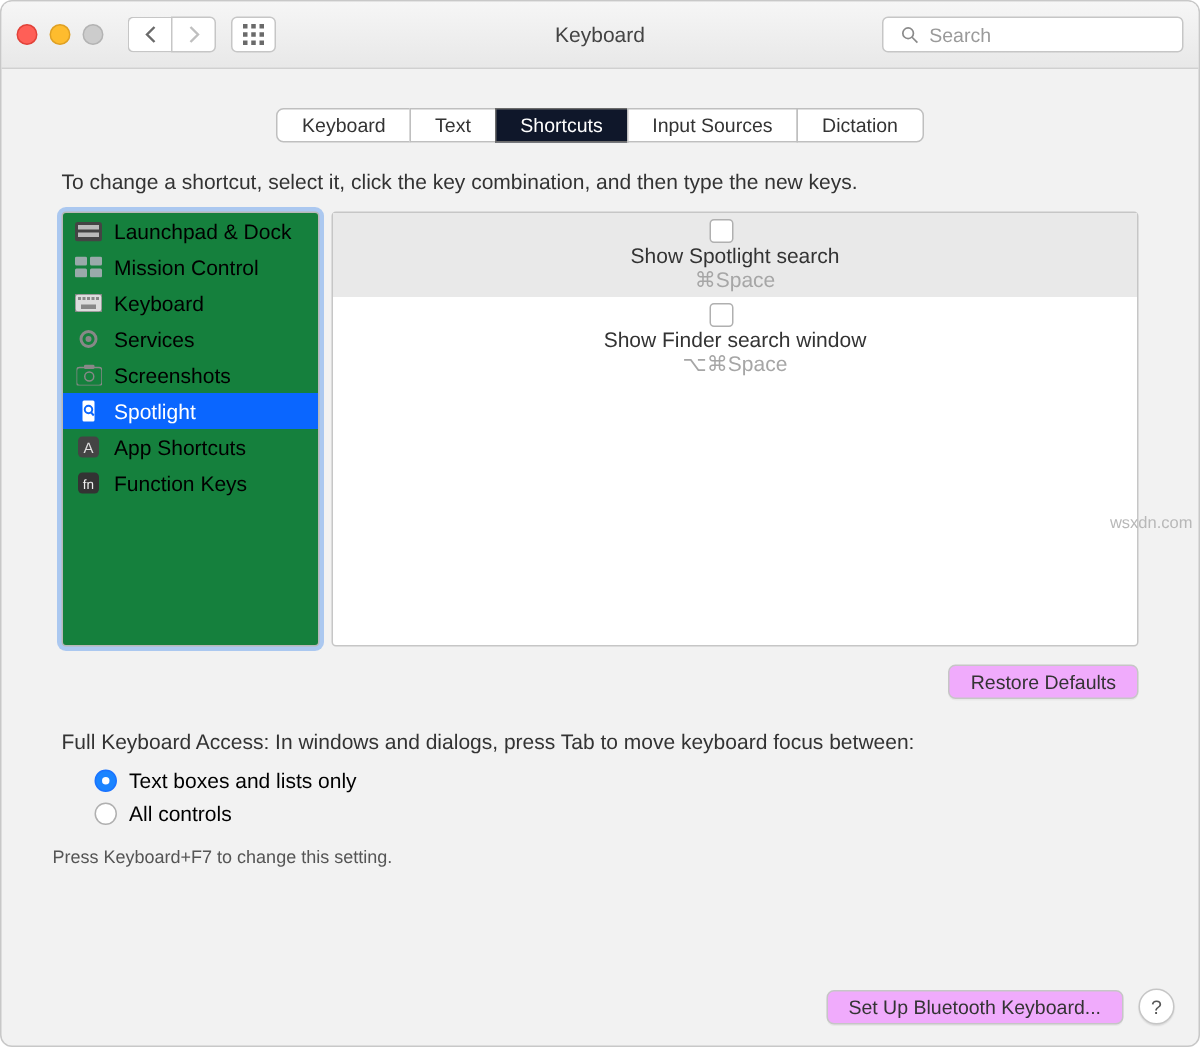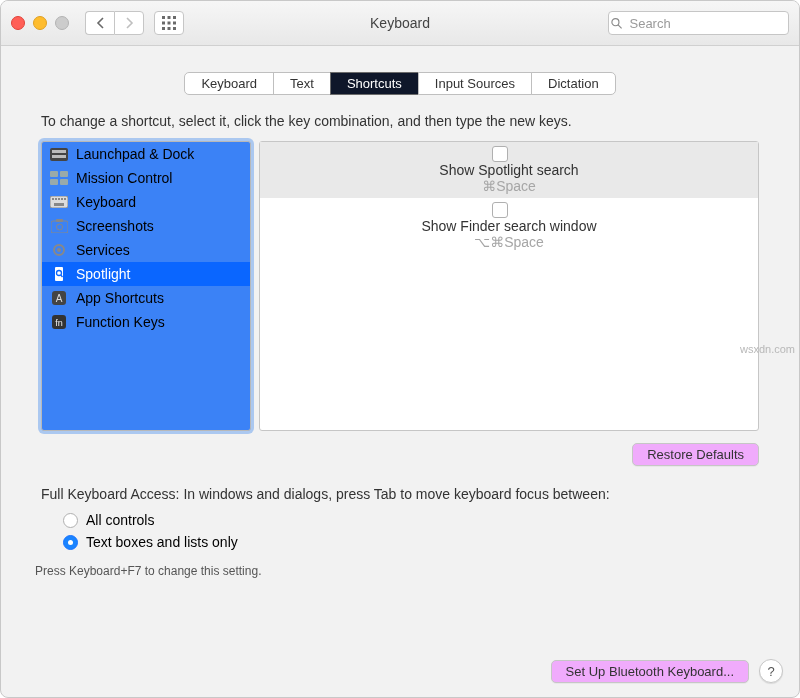--- a/index.html
+++ b/index.html
@@ -81,21 +81,21 @@
   }
   .searchbox {
     margin-left: auto;
     height: 22px;
     width: 175px;
     background: #ffffff;
     border: 1px solid #c6c6c6;
     border-radius: 4px;
     display: flex;
     align-items: center;
-    padding: 0 2px;
+    padding: 0 12px;
     color: #8a8a8a;
     gap: 5px;
   }
   .searchbox input {
     border: none;
     outline: none;
     background: transparent;
     font-size: 13px;
     width: 100%;
     color: #333;
@@ -131,23 +131,23 @@
   .instruction {
     font-size: 14px;
     color: #333;
     margin-bottom: 12px;
   }
   .split {
     display: flex;
     gap: 8px;
   }
   .catlist {
-    width: 210px;
+    width: 172px;
     height: 290px;
-    background: #3b82f6;
+    background: #15803d;
     border: 1px solid #b8b8b8;
     border-radius: 3px;
     box-shadow: 0 0 0 3px rgba(84,149,237,0.45);
     box-sizing: border-box;
     overflow: hidden;
   }
   .cat-item {
     display: flex;
     align-items: center;
     gap: 8px;
@@ -386,36 +386,36 @@
                   <rect x="11" y="2" width="2" height="2"></rect>
                   <rect x="14" y="2" width="2" height="2"></rect>
                   <rect x="4" y="7" width="10" height="3"></rect>
                 </g>
               </svg>
           </span>
           <span>Keyboard</span>
         </div>
         <div class="cat-item">
           <span class="cat-icon">
+            <svg width="16" height="16" viewBox="0 0 16 16">
+                <circle cx="8" cy="8" r="5" fill="none" stroke="#888" stroke-width="2"></circle>
+                <circle cx="8" cy="8" r="2" fill="#888"></circle>
+              </svg>
+          </span>
+          <span>Services</span>
+        </div>
+        <div class="cat-item">
+          <span class="cat-icon">
             <svg width="17" height="14" viewBox="0 0 17 14">
                 <rect x="0" y="2" width="17" height="12" rx="2" fill="none" stroke="#888"></rect>
                 <circle cx="8.5" cy="8" r="3" fill="none" stroke="#888"></circle>
                 <rect x="5" y="0" width="7" height="3" rx="1" fill="#888"></rect>
               </svg>
           </span>
           <span>Screenshots</span>
-        </div>
-        <div class="cat-item">
-          <span class="cat-icon">
-            <svg width="16" height="16" viewBox="0 0 16 16">
-                <circle cx="8" cy="8" r="5" fill="none" stroke="#888" stroke-width="2"></circle>
-                <circle cx="8" cy="8" r="2" fill="#888"></circle>
-              </svg>
-          </span>
-          <span>Services</span>
         </div>
         <div class="cat-item selected">
           <span class="cat-icon">
             <svg width="14" height="16" viewBox="0 0 14 16">
                 <rect x="3" y="1" width="8" height="14" rx="1" fill="#fff"></rect>
                 <circle cx="7" cy="7" r="2.5" fill="none" stroke="#0a66ff" stroke-width="1.3"></circle>
                 <line x1="8.8" y1="9" x2="10.5" y2="11" stroke="#0a66ff" stroke-width="1.3"></line>
               </svg>
           </span>
           <span>Spotlight</span>
@@ -454,26 +454,26 @@
       </div>
     </div>
 
     <div class="restore-row">
       <div class="btn">Restore Defaults</div>
     </div>
 
     <div class="fka-label">Full Keyboard Access: In windows and dialogs, press Tab to move keyboard focus between:</div>
     <div class="radio-group">
       <div class="radio-row">
+        <span class="radio checked"></span>
+        <span>Text boxes and lists only</span>
+      </div>
+      <div class="radio-row">
         <span class="radio"></span>
         <span>All controls</span>
-      </div>
-      <div class="radio-row">
-        <span class="radio checked"></span>
-        <span>Text boxes and lists only</span>
       </div>
     </div>
     <div class="hint">Press Keyboard+F7 to change this setting.</div>
   </div>
 
   <div class="bottom-row">
     <div class="btn">Set Up Bluetooth Keyboard...</div>
     <div class="help-btn">
       <span>?</span>
     </div>

